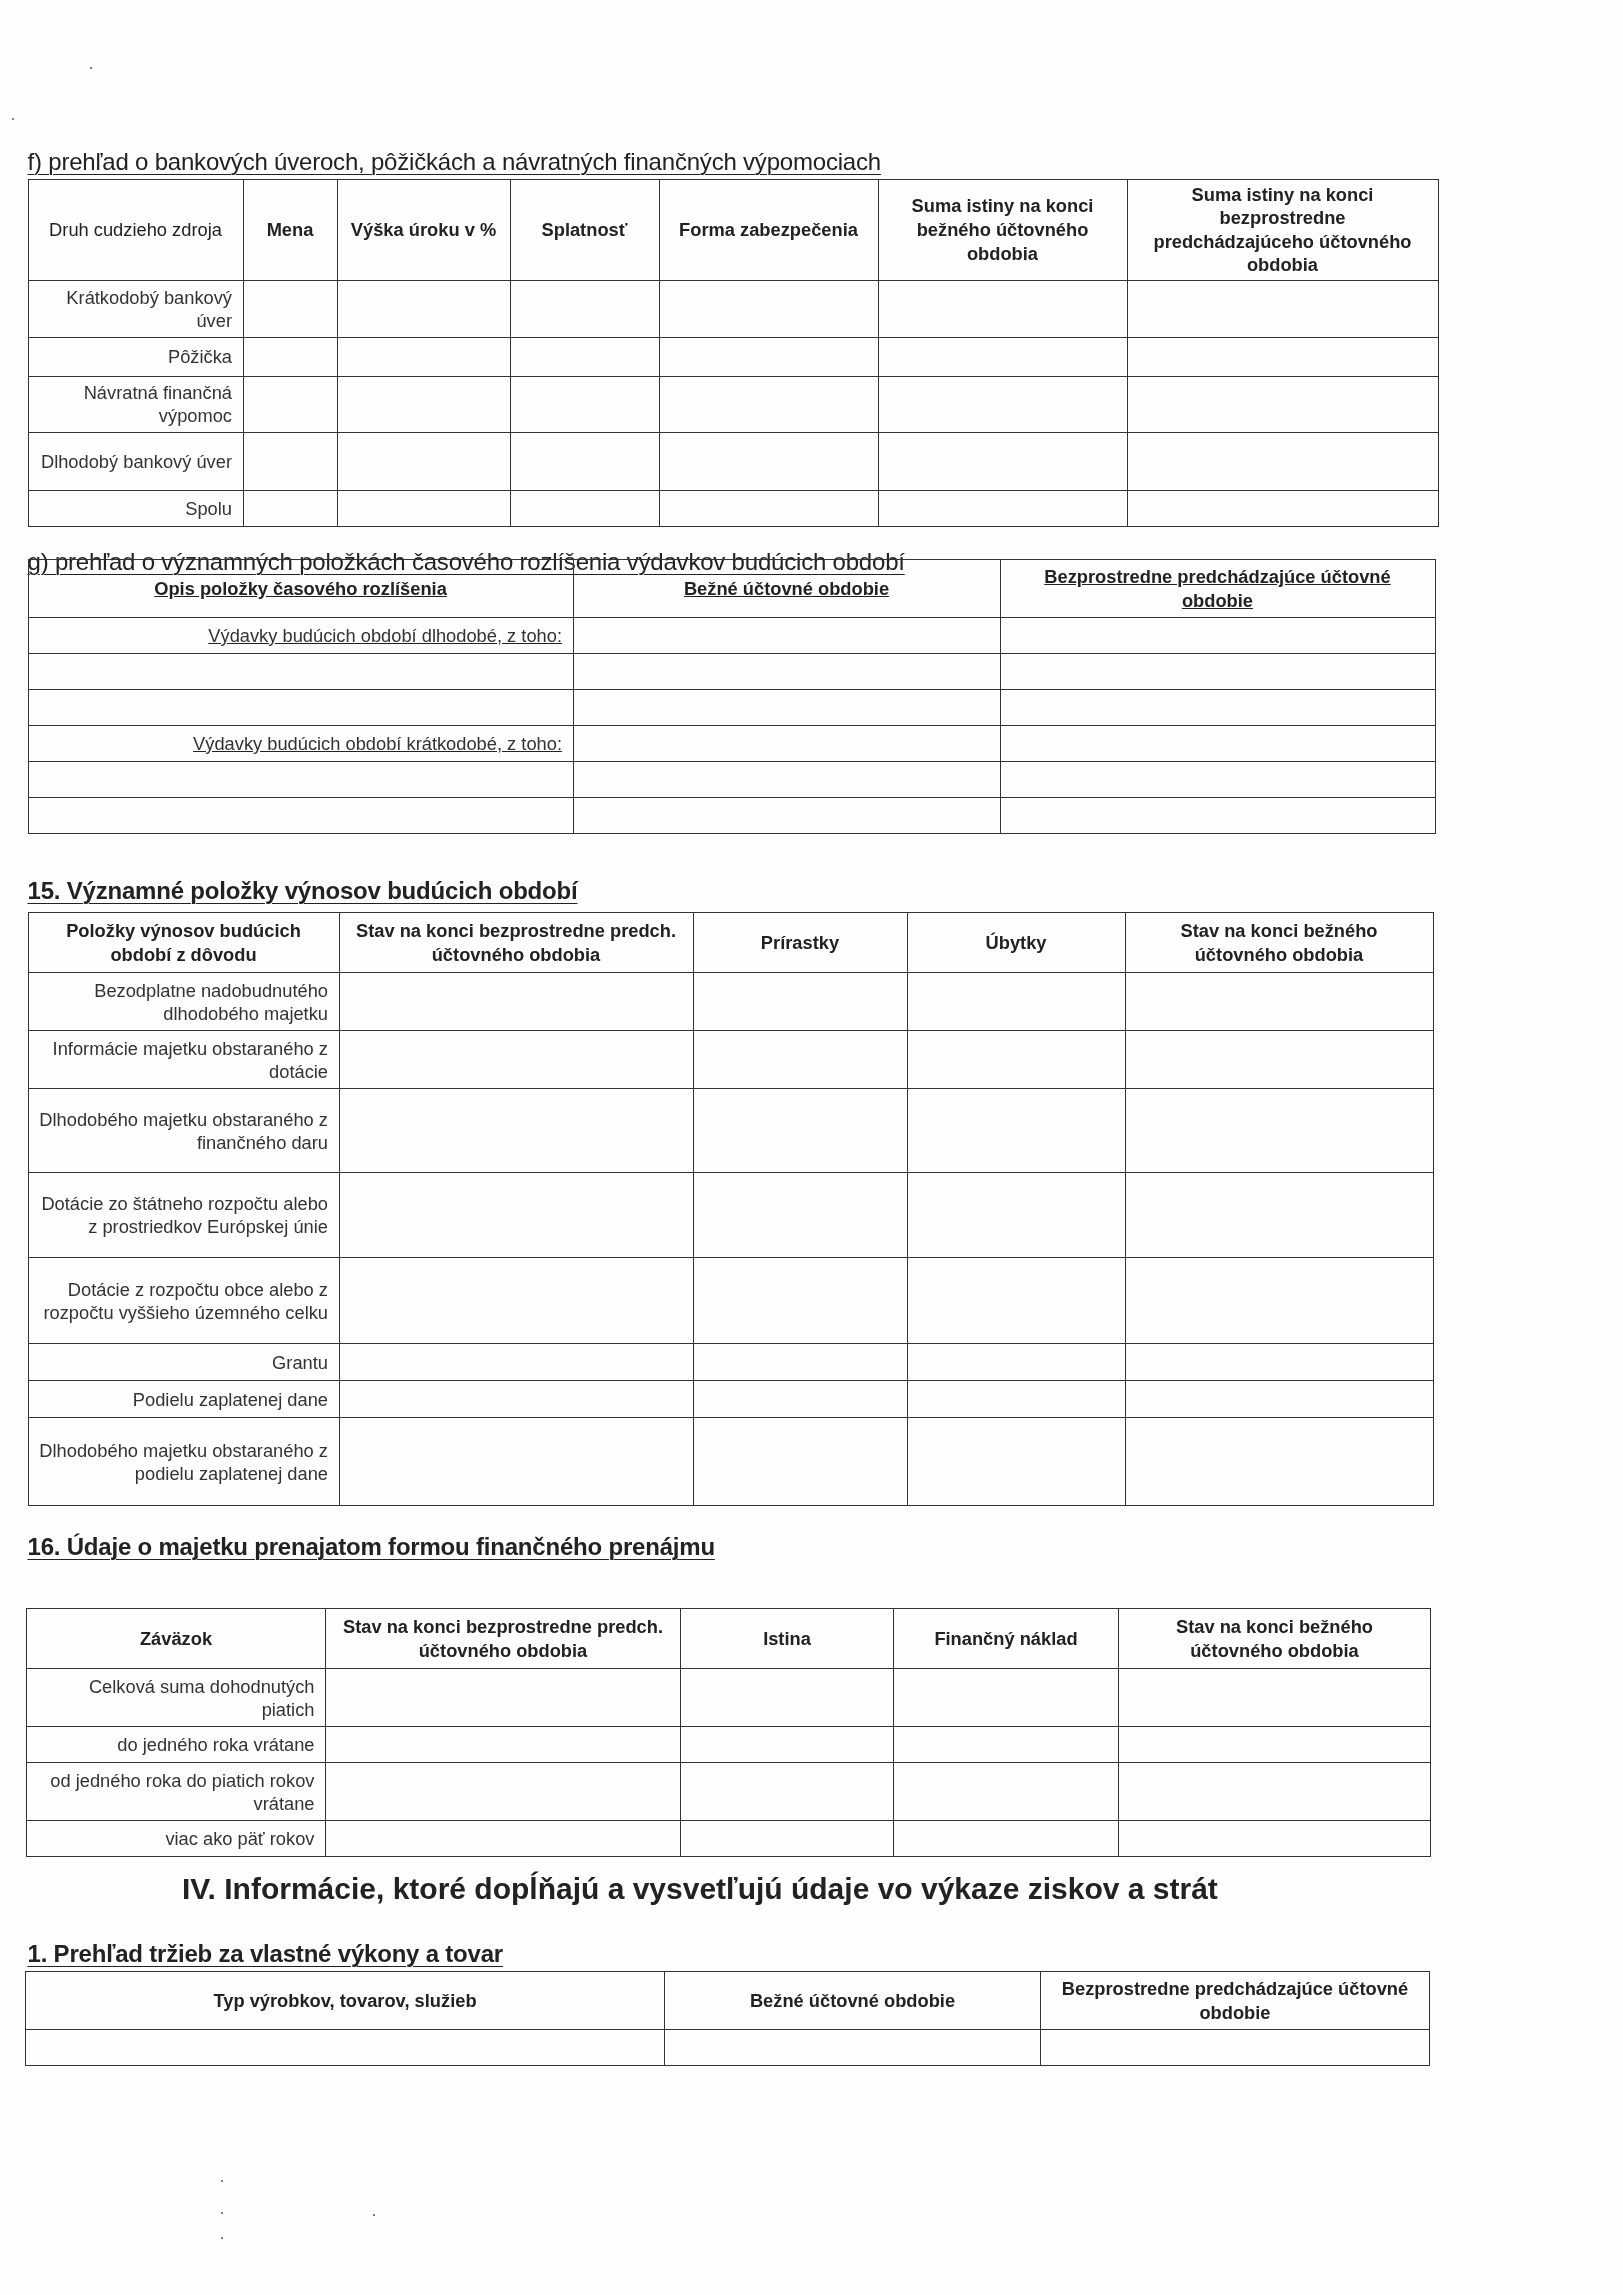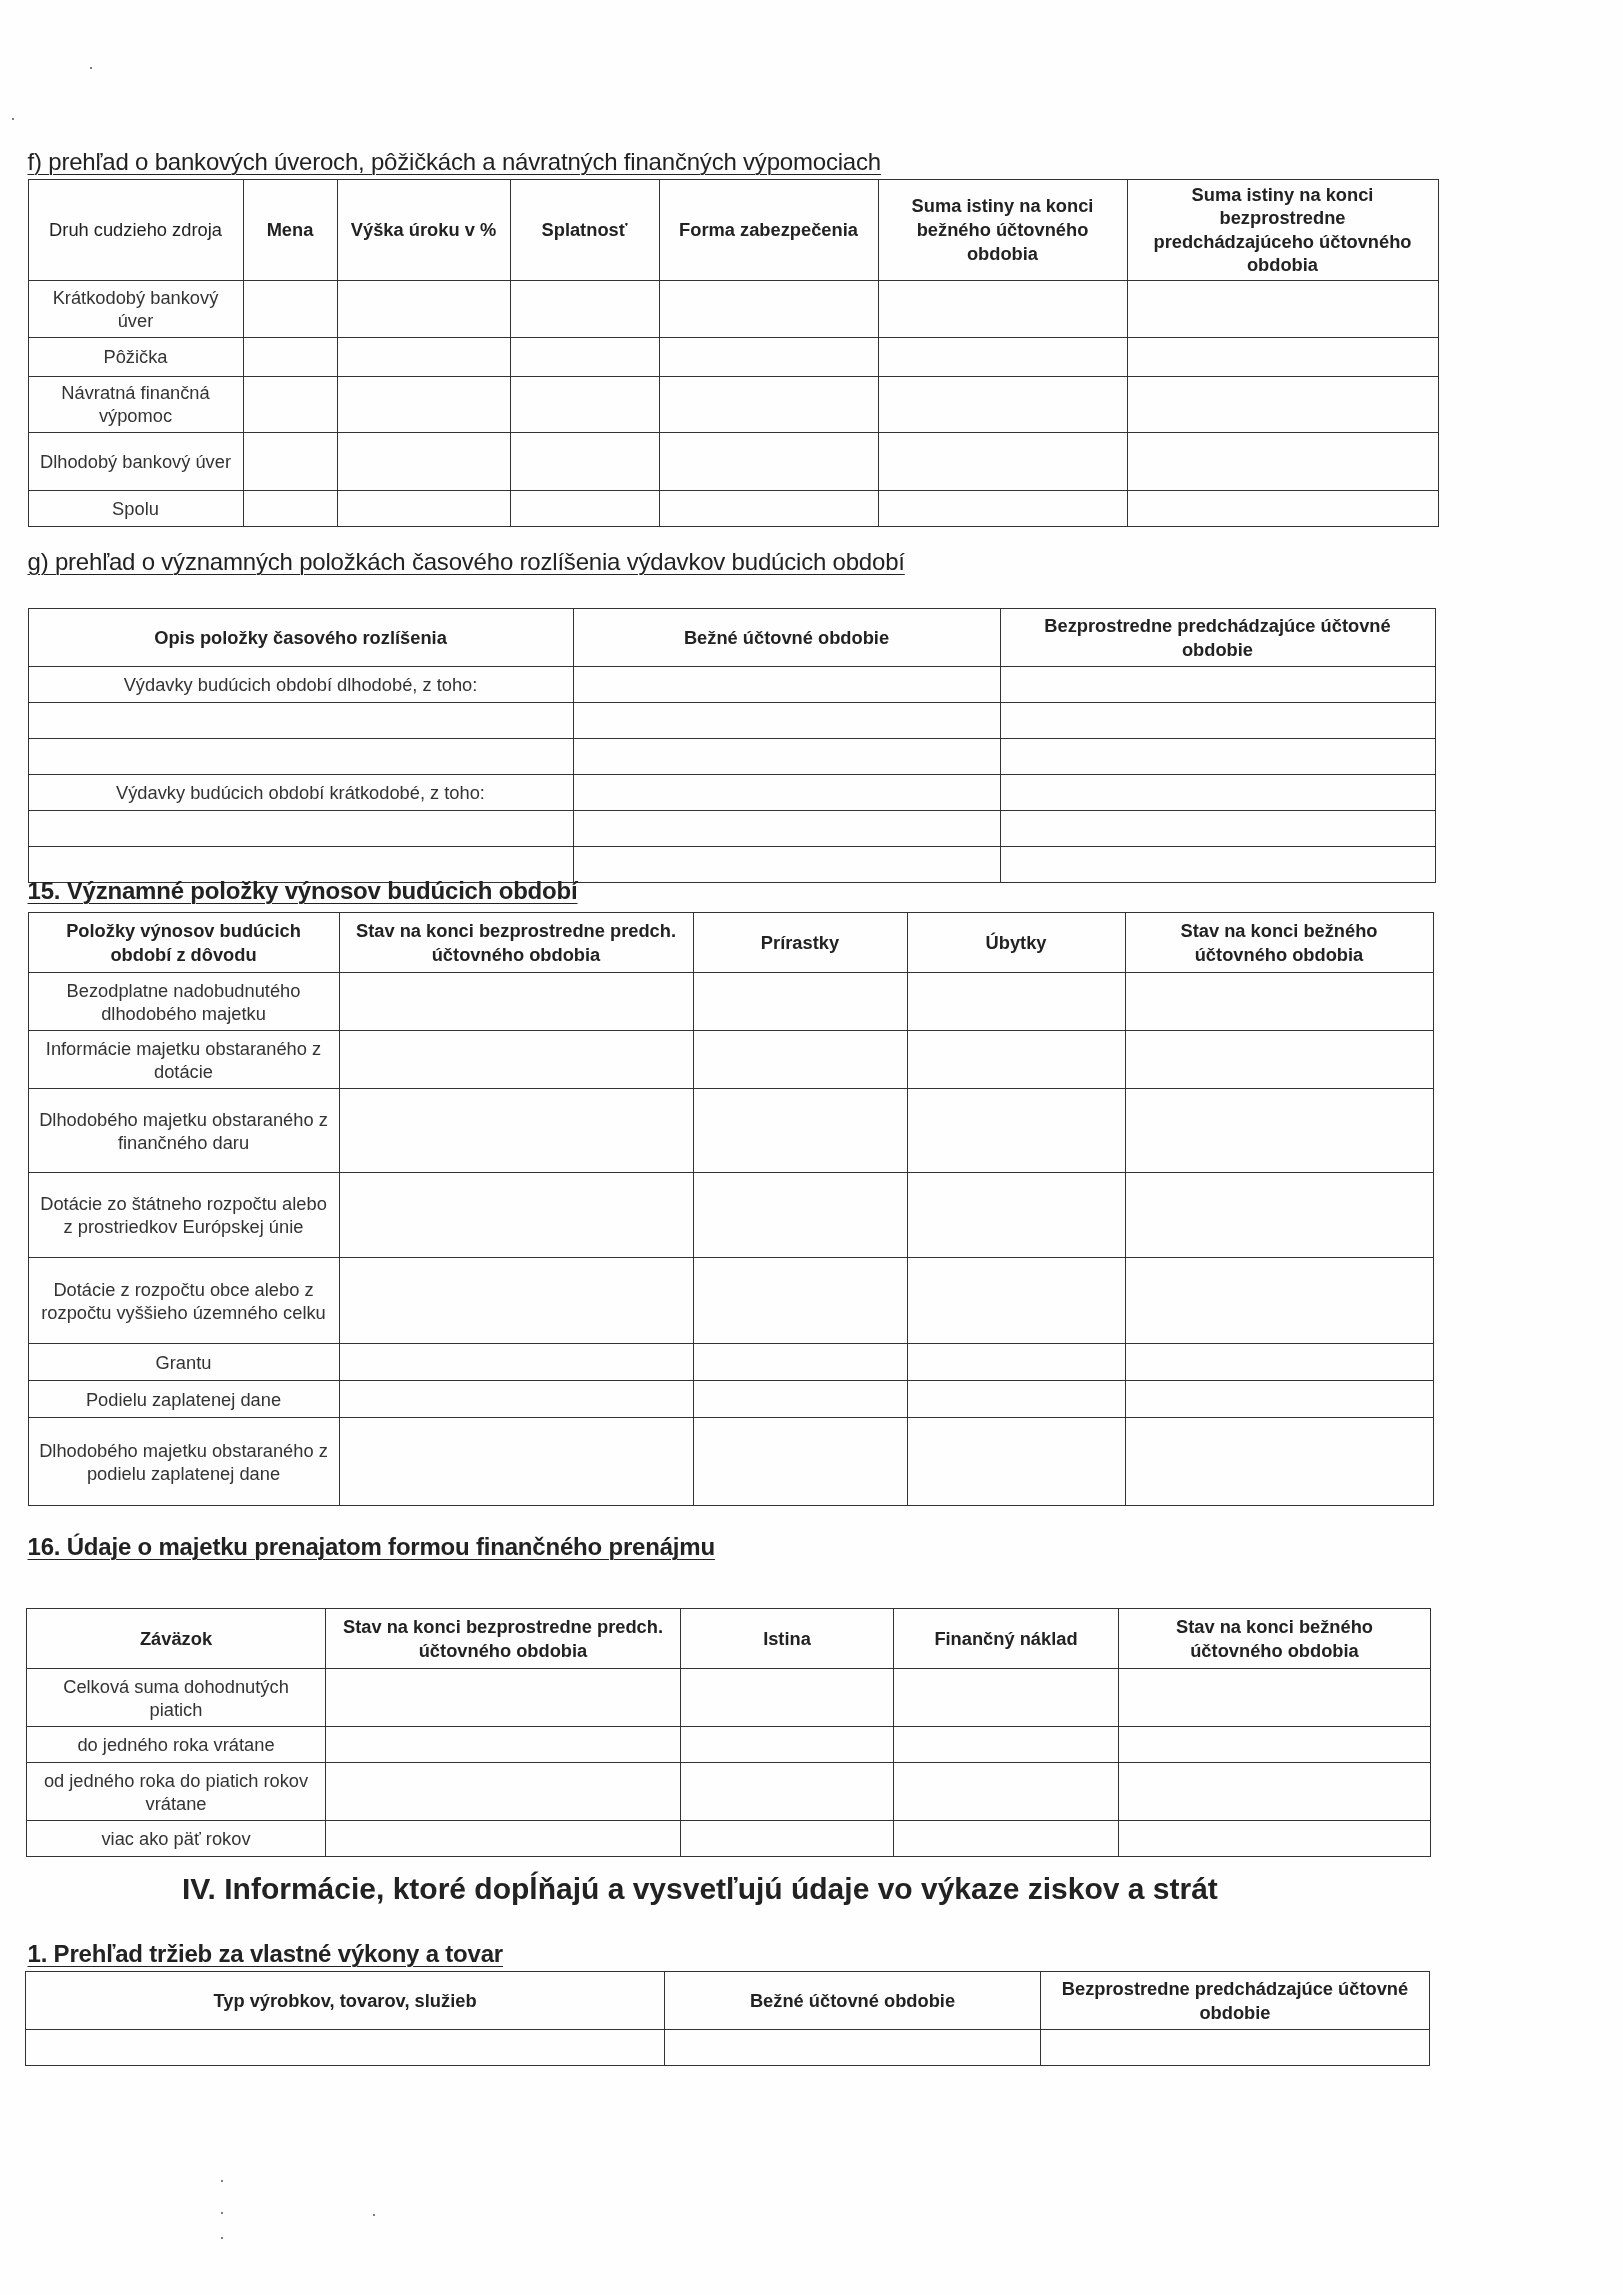--- a/index.html
+++ b/index.html
@@ -19,21 +19,21 @@
   table.doc {
     position:absolute; border-collapse:collapse; table-layout:fixed;
     font-size:18.3px; color:#222;
   }
   table.doc td, table.doc th {
     border:1.3px solid #333; padding:2.6px 10.5px; vertical-align:top; line-height:23px;
     overflow:hidden;
   }
   table.doc th { font-weight:bold; text-align:center; vertical-align:middle; font-size:18.3px; line-height:23.6px; }
   table.doc th.light { font-weight:normal; }
-  table.doc td.label { text-align:center; vertical-align:middle; }
+  table.doc td.label { text-align:right; vertical-align:middle; }
   table.doc td.cell { padding:0; }
   .speck { position:absolute; width:2px; height:2px; background:#555; border-radius:50%; }
   .thinlabel { font-weight:normal; color:#333; }
 </style>
 </head>
 <body>
 
 <div class="heading thin underline" style="left:27.5px; top:147px;">f) prehľad o bankových úveroch, pôžičkách a návratných finančných výpomociach</div>
 
 <table class="doc" style="left:27.5px; top:179px; width:1409px;">
@@ -99,21 +99,21 @@
     <td class="cell"></td>
     <td class="cell"></td>
     <td class="cell"></td>
     <td class="cell"></td>
   </tr>
 </tbody>
   </table>
 
 <div class="heading thin underline" style="left:27.5px; top:547px;text-align:center;">g) prehľad o významných položkách časového rozlíšenia výdavkov budúcich období</div>
 
-<table class="doc" style="left:27.5px; top:608px; width:1407px;">
+<table class="doc" style="left:27.5px; top:559px; width:1407px;text-decoration:underline;">
   <colgroup>
     <col style="width:545px">
       <col style="width:427px">
       <col style="width:435px">
   </colgroup>
   <tbody>
       <tr style="height:58px">
     <th>Opis položky časového rozlíšenia</th>
     <th>Bežné účtovné obdobie</th>
     <th>Bezprostredne predchádzajúce účtovné obdobie</th>

